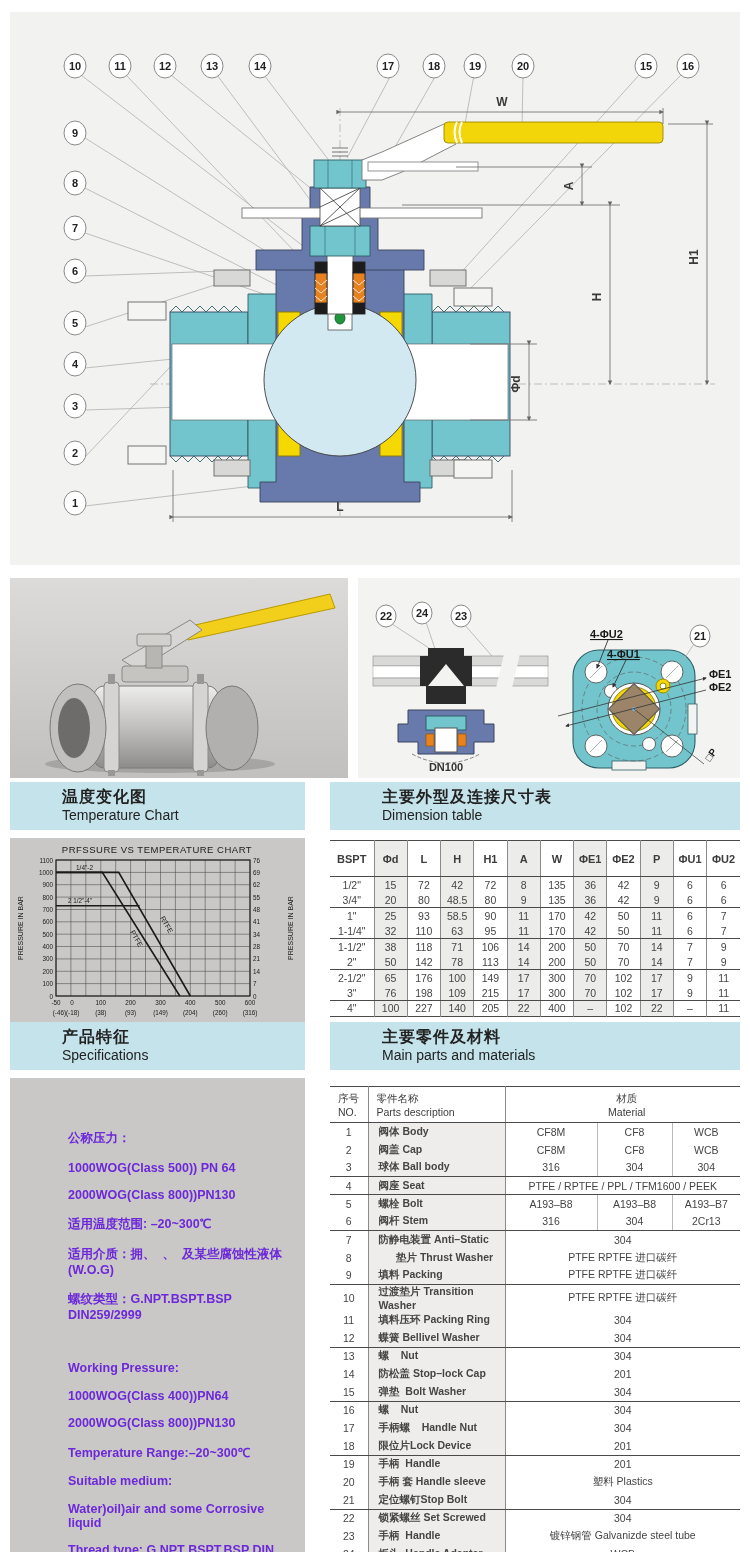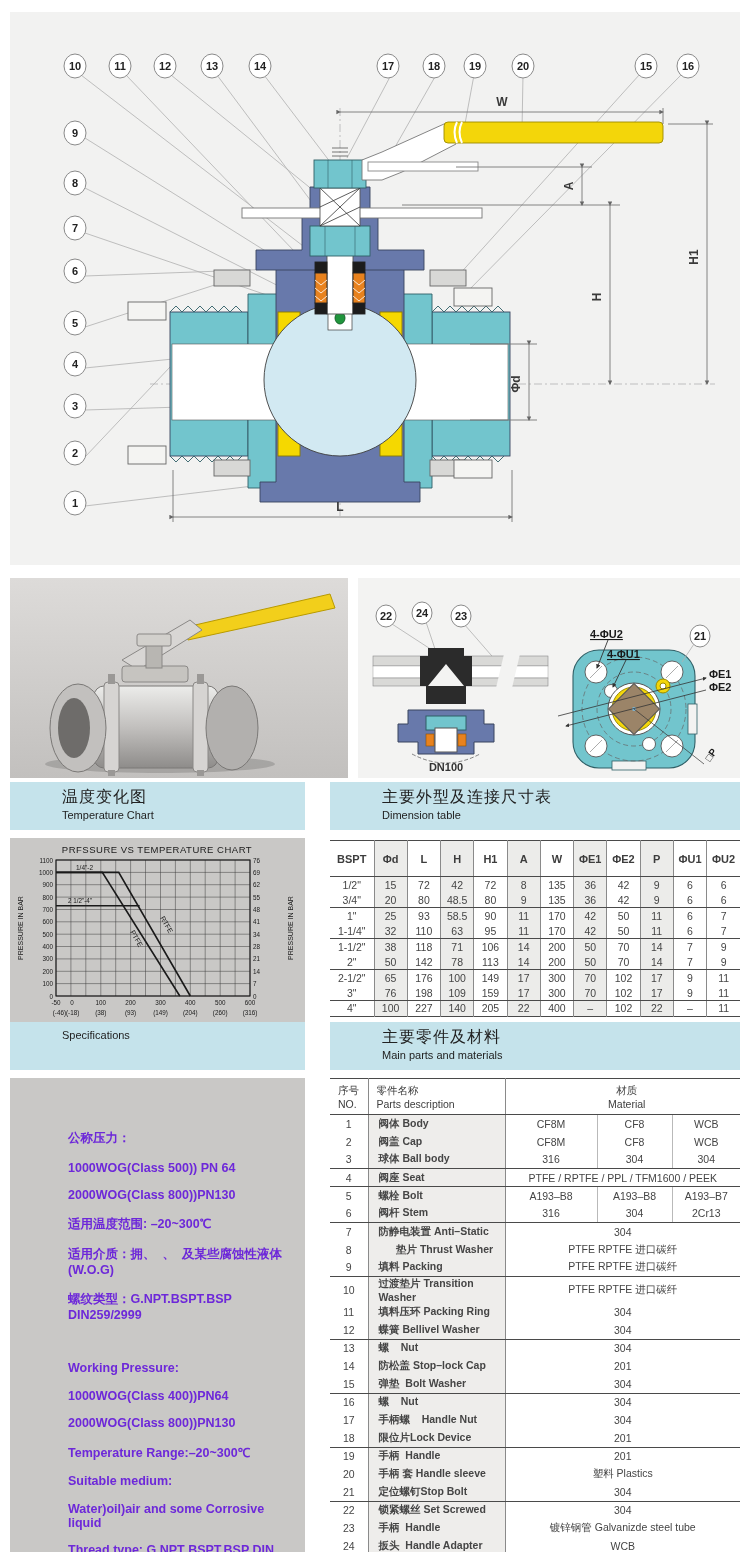--- a/index.html
+++ b/index.html
@@ -13,31 +13,31 @@
 
   
   .mid-row { margin:13px 10px 0; height:200px; display:flex; gap:10px; }
   .photo-panel { width:338px; height:200px; background:linear-gradient(#dddbd9,#c2c0be); }
   .mid-diagrams { flex:1; height:200px; background:#f3f3f2; }
 
   
   .grid { margin:4px 10px 0; display:grid; grid-template-columns:295px 1fr; column-gap:25px;
           grid-template-rows:48px 192px 48px 482px; }
   .band { background:#c5e3eb; padding:5px 0 0 52px; }
-  .band .zh { font-size:16px; font-weight:400; color:#222; line-height:20px; letter-spacing:1px; }
-  .band .en { font-size:11px; color:#222; line-height:17px; }
+  .band .zh { font-size:16px; font-weight:700; color:#222; line-height:20px; letter-spacing:1px; }
+  .band .en { font-size:14px; color:#222; line-height:17px; }
 
   .chart-panel { margin-top:8px; height:184px; background:#c9c8c6; }
   .spec-panel  { margin-top:8px; height:474px; background:#c9c8c6; padding:52px 10px 0 58px; }
   .spec-line { font-size:12.5px; font-weight:600; color:#6d28d9; margin-bottom:13.5px; white-space:pre-wrap; }
   .spec-gap { height:26px; }
 
   table { border-collapse:collapse; table-layout:fixed; width:100%; }
   .dim-wrap { margin-top:10px; }
-  .parts-wrap { margin-top:8px; }
+  .parts-wrap { margin-top:16px; }
   .dim-table, .parts-table { border-top:1.5px solid #4a4a4a; border-bottom:1.5px solid #4a4a4a; }
   .dim-table th { height:36px; font-size:11px; font-weight:700; color:#3d3d3d;
                   border-bottom:1.5px solid #4a4a4a; }
   .dim-table td { height:15.5px; font-size:10.5px; color:#454545; text-align:center; }
   .dim-table th + th, .dim-table td + td { border-left:1px solid #8a8a8a; }
   .dim-table td.shade, .dim-table th.shade { background:#ececea; }
   .dim-table tr.heavy td { border-bottom:1.5px solid #4a4a4a; }
 
   .parts-table th { height:36px; font-size:10.5px; font-weight:400; color:#3d3d3d;
                     text-align:left; vertical-align:middle; border-bottom:1.5px solid #4a4a4a; padding-left:8px; }
@@ -565,21 +565,21 @@
               <td>102</td>
               <td class="shade">17</td>
               <td>9</td>
               <td>11</td>
             </tr>
             <tr class="heavy">
               <td>3"</td>
               <td class="shade">76</td>
               <td>198</td>
               <td class="shade">109</td>
-              <td>159</td>
+              <td>215</td>
               <td class="shade">17</td>
               <td>300</td>
               <td class="shade">70</td>
               <td>102</td>
               <td class="shade">17</td>
               <td>9</td>
               <td>11</td>
             </tr>
             <tr>
               <td>4"</td>
@@ -593,20 +593,21 @@
               <td>102</td>
               <td class="shade">22</td>
               <td>–</td>
               <td>11</td>
             </tr>
           </tbody>
       </table>
     </div>
 
     <div class="band">
+      <div class="zh">产品特征</div>
       <div class="en">Specifications</div>
     </div>
 
     <div class="band">
       <div class="zh">主要零件及材料</div>
       <div class="en">Main parts and materials</div>
     </div>
 
     <div class="spec-panel">
       <div>

